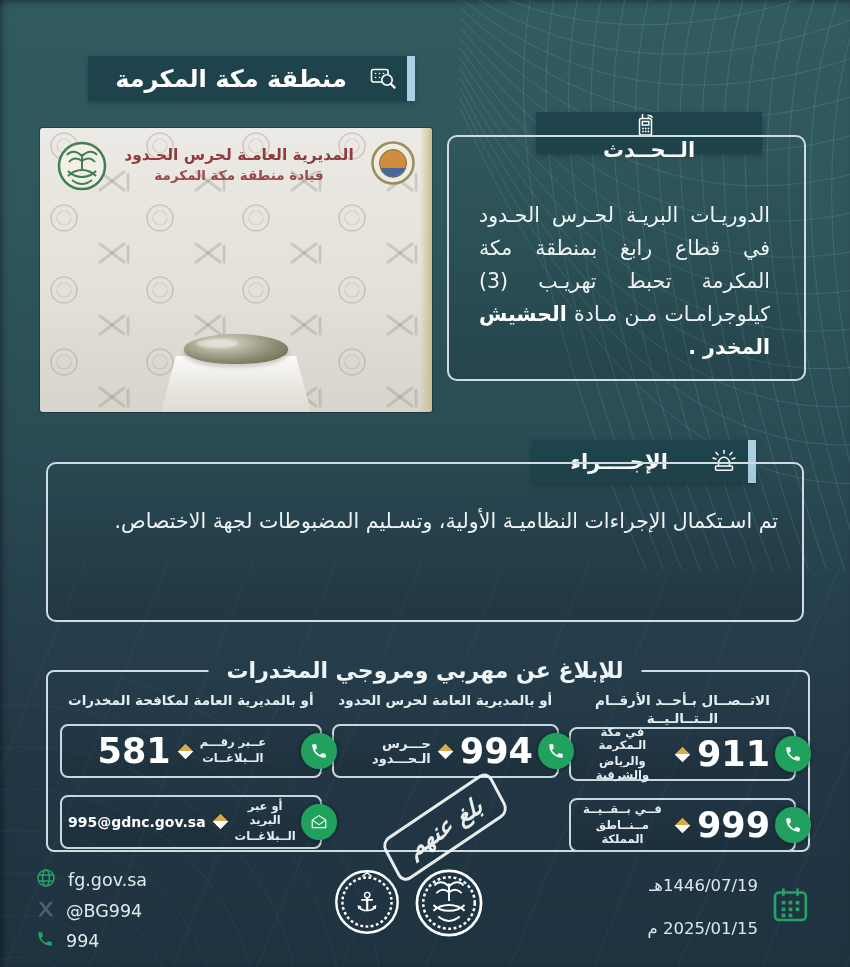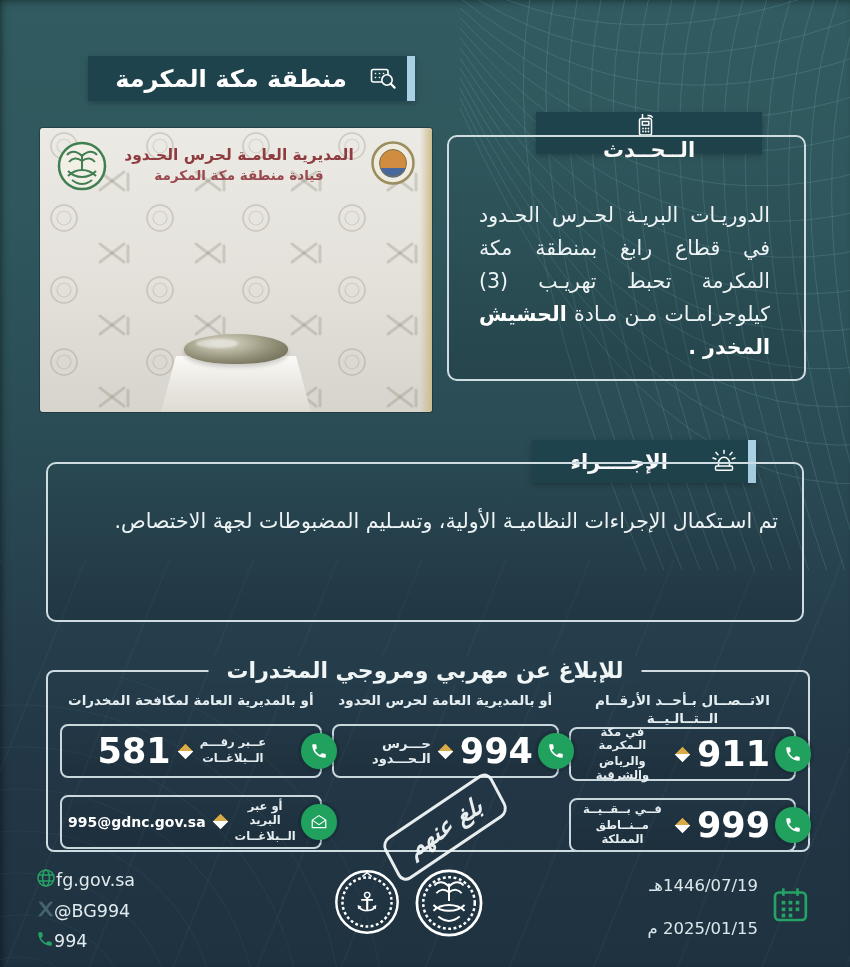--- a/index.html
+++ b/index.html
@@ -74,21 +74,21 @@
   .lblcol{display:flex;flex-direction:column;gap:2px;font-size:11.5px;font-weight:bold;color:#e6eef1;text-align:center;line-height:1.2;}
   .lbl1line{font-size:13px;font-weight:bold;color:#e6eef1;}
   .email-val{font-size:14px;font-weight:bold;color:#fff;}
   .stamp-wrap{display:flex;justify-content:center;margin-top:8px;}
   .stamp{transform:rotate(-34deg) skewX(-6deg);border:3.5px solid #f3f7f8;border-radius:10px;
     padding:7px 20px;color:#f3f7f8;font-size:24px;font-weight:bold;font-style:italic;opacity:.95;}
 
   
   .footer{position:absolute;left:0;right:0;top:856px;bottom:0;}
   .contacts{position:absolute;left:36px;top:12px;direction:ltr;display:flex;flex-direction:column;gap:8px;}
-  .crow{display:flex;align-items:center;font-size:17.5px;color:#e2ebee;}
+  .crow{display:flex;align-items:center;gap:12px;font-size:17.5px;color:#e2ebee;}
   .emblems{position:absolute;left:333px;top:12px;display:flex;gap:13px;direction:ltr;}
   .dates{position:absolute;right:40px;top:20px;display:flex;align-items:center;gap:12px;}
   .dates .dtxt{display:flex;flex-direction:column;gap:24px;font-size:16.5px;color:#dce8eb;text-align:right;}
 </style>
 </head>
 <body>
 
 <div class="page">
 
   <svg id="mesh-top" class="mesh" width="480" height="580">

